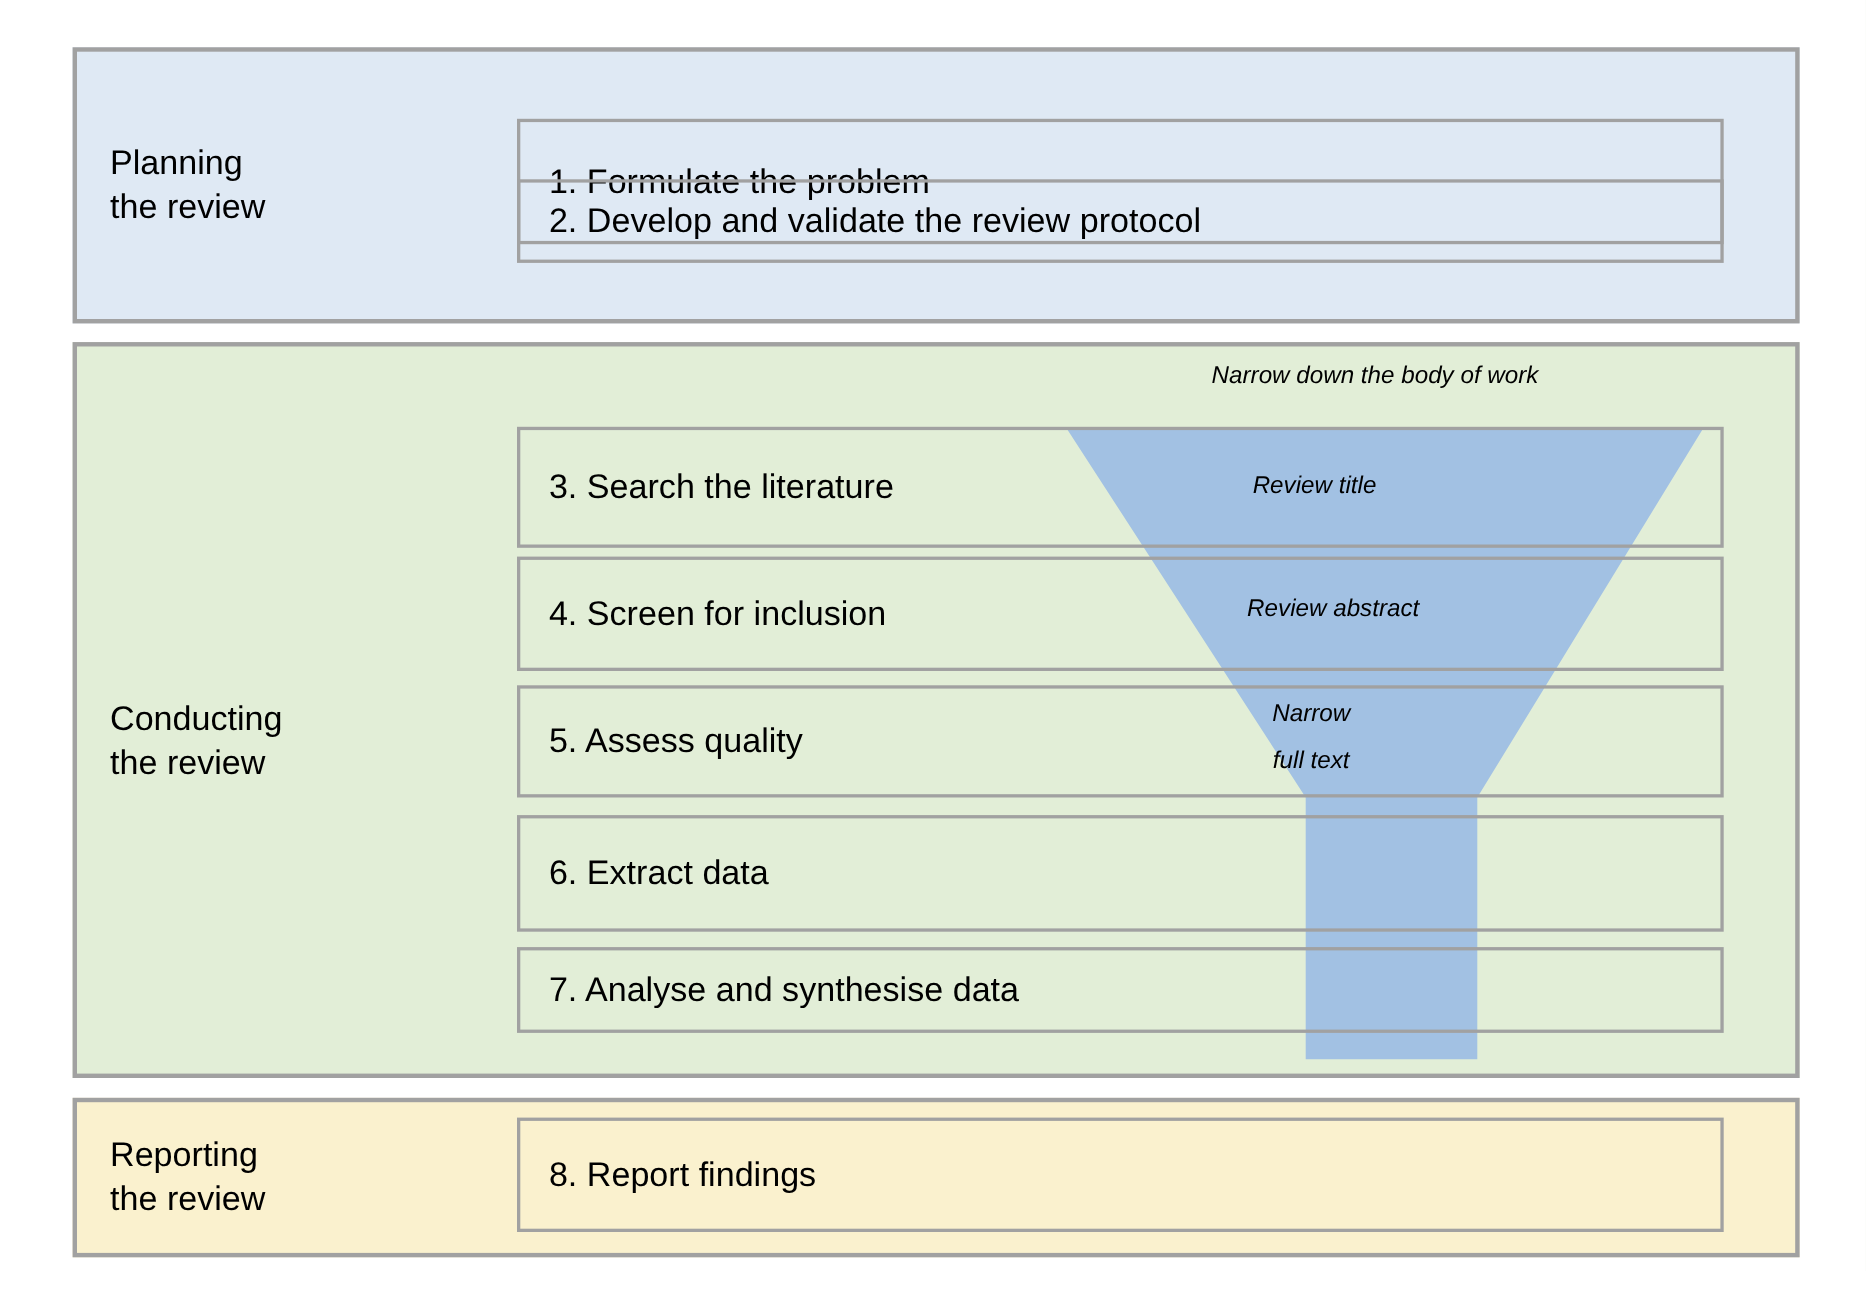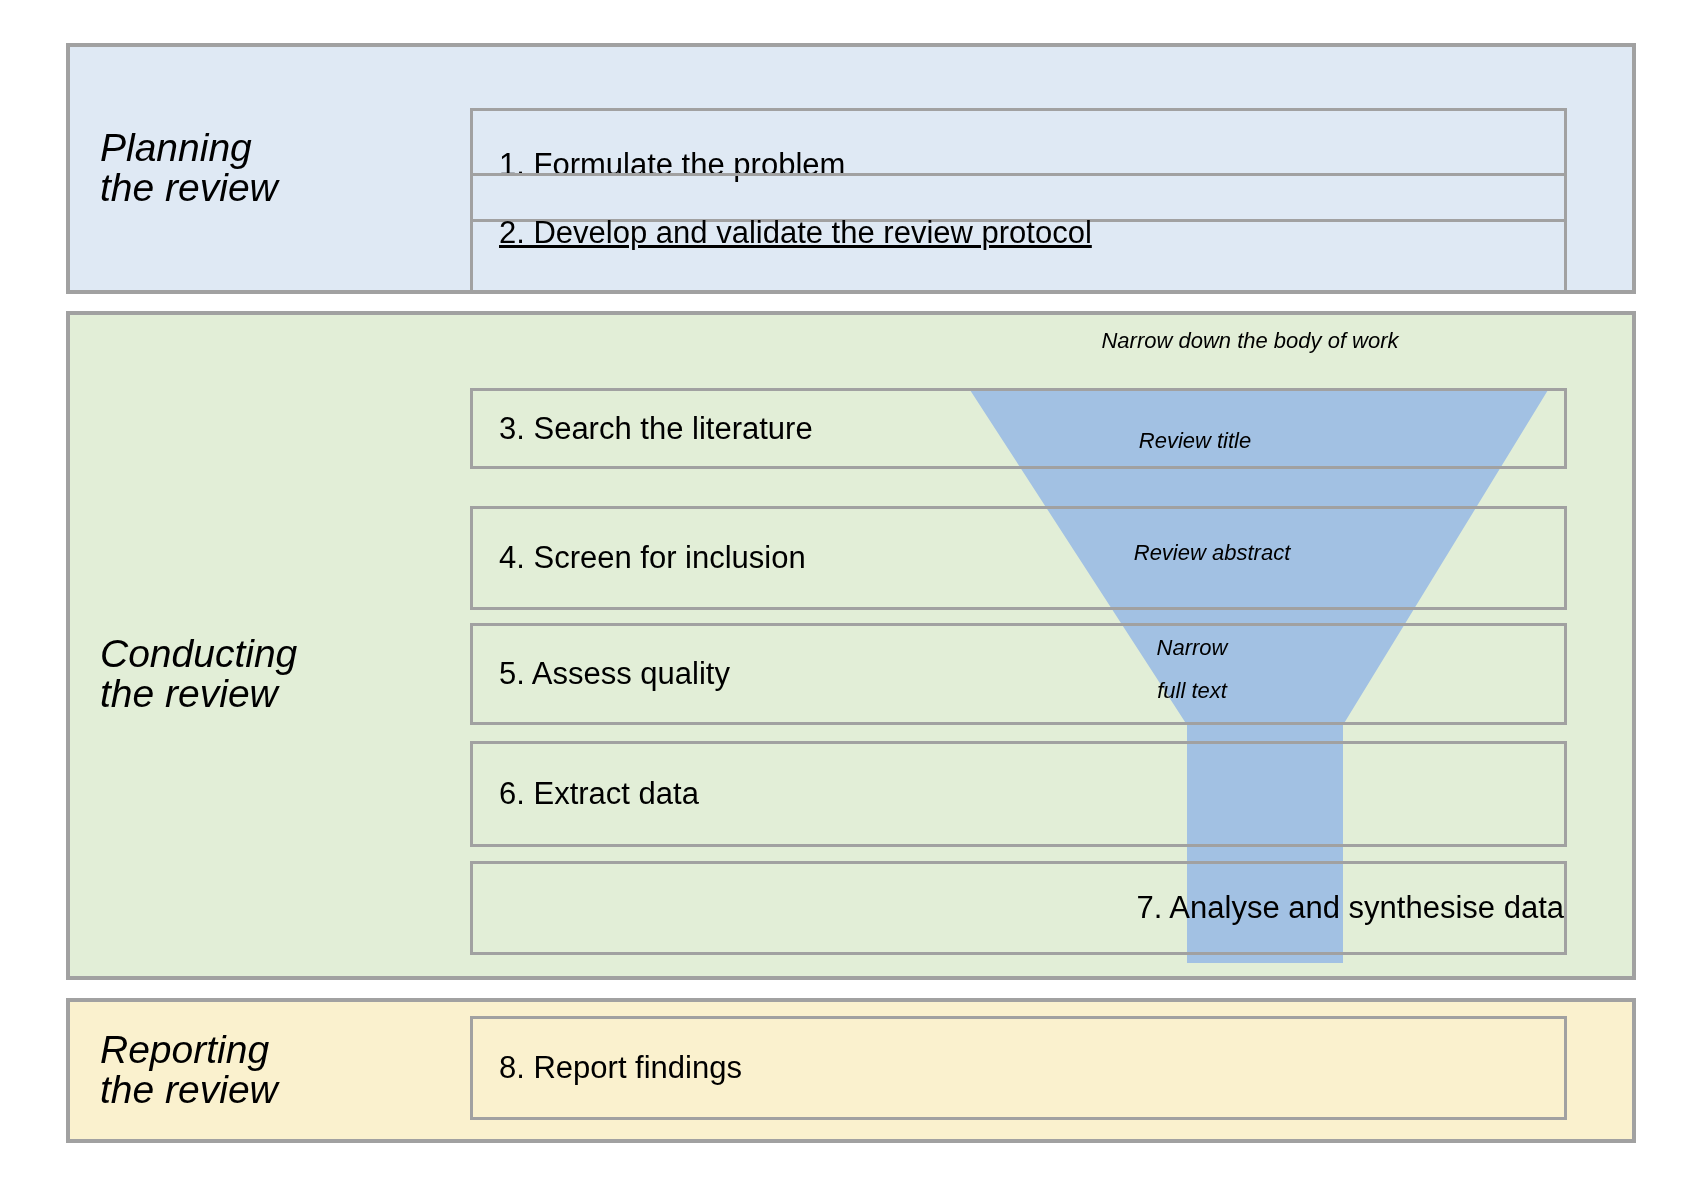--- a/index.html
+++ b/index.html
@@ -25,47 +25,47 @@
     border:4px solid var(--border);
     box-sizing:border-box;
     z-index:0;
   }
   .section.planning{top:43px;height:251px;background:var(--planning_bg);}
   .section.conducting{top:311px;height:669px;background:var(--conducting_bg);}
   .section.reporting{top:998px;height:145px;background:var(--reporting_bg);}
 
   .section-label{
     position:absolute;left:100px;
-    font-size:39px;line-height:40px;
-    z-index:3;white-space:nowrap;font-style:italic;
+    font-size:31px;line-height:40px;
+    z-index:3;white-space:nowrap;
   }
   .section-label .line{display:block;}
   .label-planning{top:128px;}
   .label-conducting{top:605px;margin-top:29px;}
   .label-reporting{top:1030px;}
 
   .step-box{
     position:absolute;
     left:470px;width:1097px;
     border:3px solid var(--border);
     box-sizing:border-box;
     background:transparent;
     display:flex;align-items:center;
     padding-left:26px;
     font-size:31px;
     z-index:2;
     white-space:nowrap;
   }
   .b1{top:72px;height:114px;margin-top:36px;}
-  .b2{top:173px;height:120px;text-decoration:underline;}
-  .b3{top:388px;height:81px;}
+  .b2{top:163px;height:76px;}
+  .b3{top:388px;height:110px;}
   .b4{top:506px;height:104px;}
   .b5{top:623px;height:102px;}
   .b6{top:741px;height:106px;}
-  .b7{top:861px;height:94px;justify-content:flex-end;}
+  .b7{top:861px;height:78px;}
   .b8{top:1016px;height:104px;}
 
   #funnel-svg{
     position:absolute;left:0;top:0;
     z-index:1;pointer-events:none;
   }
   #funnel-svg polygon{fill:var(--funnel);}
 
   .funnel-text{
     position:absolute;

